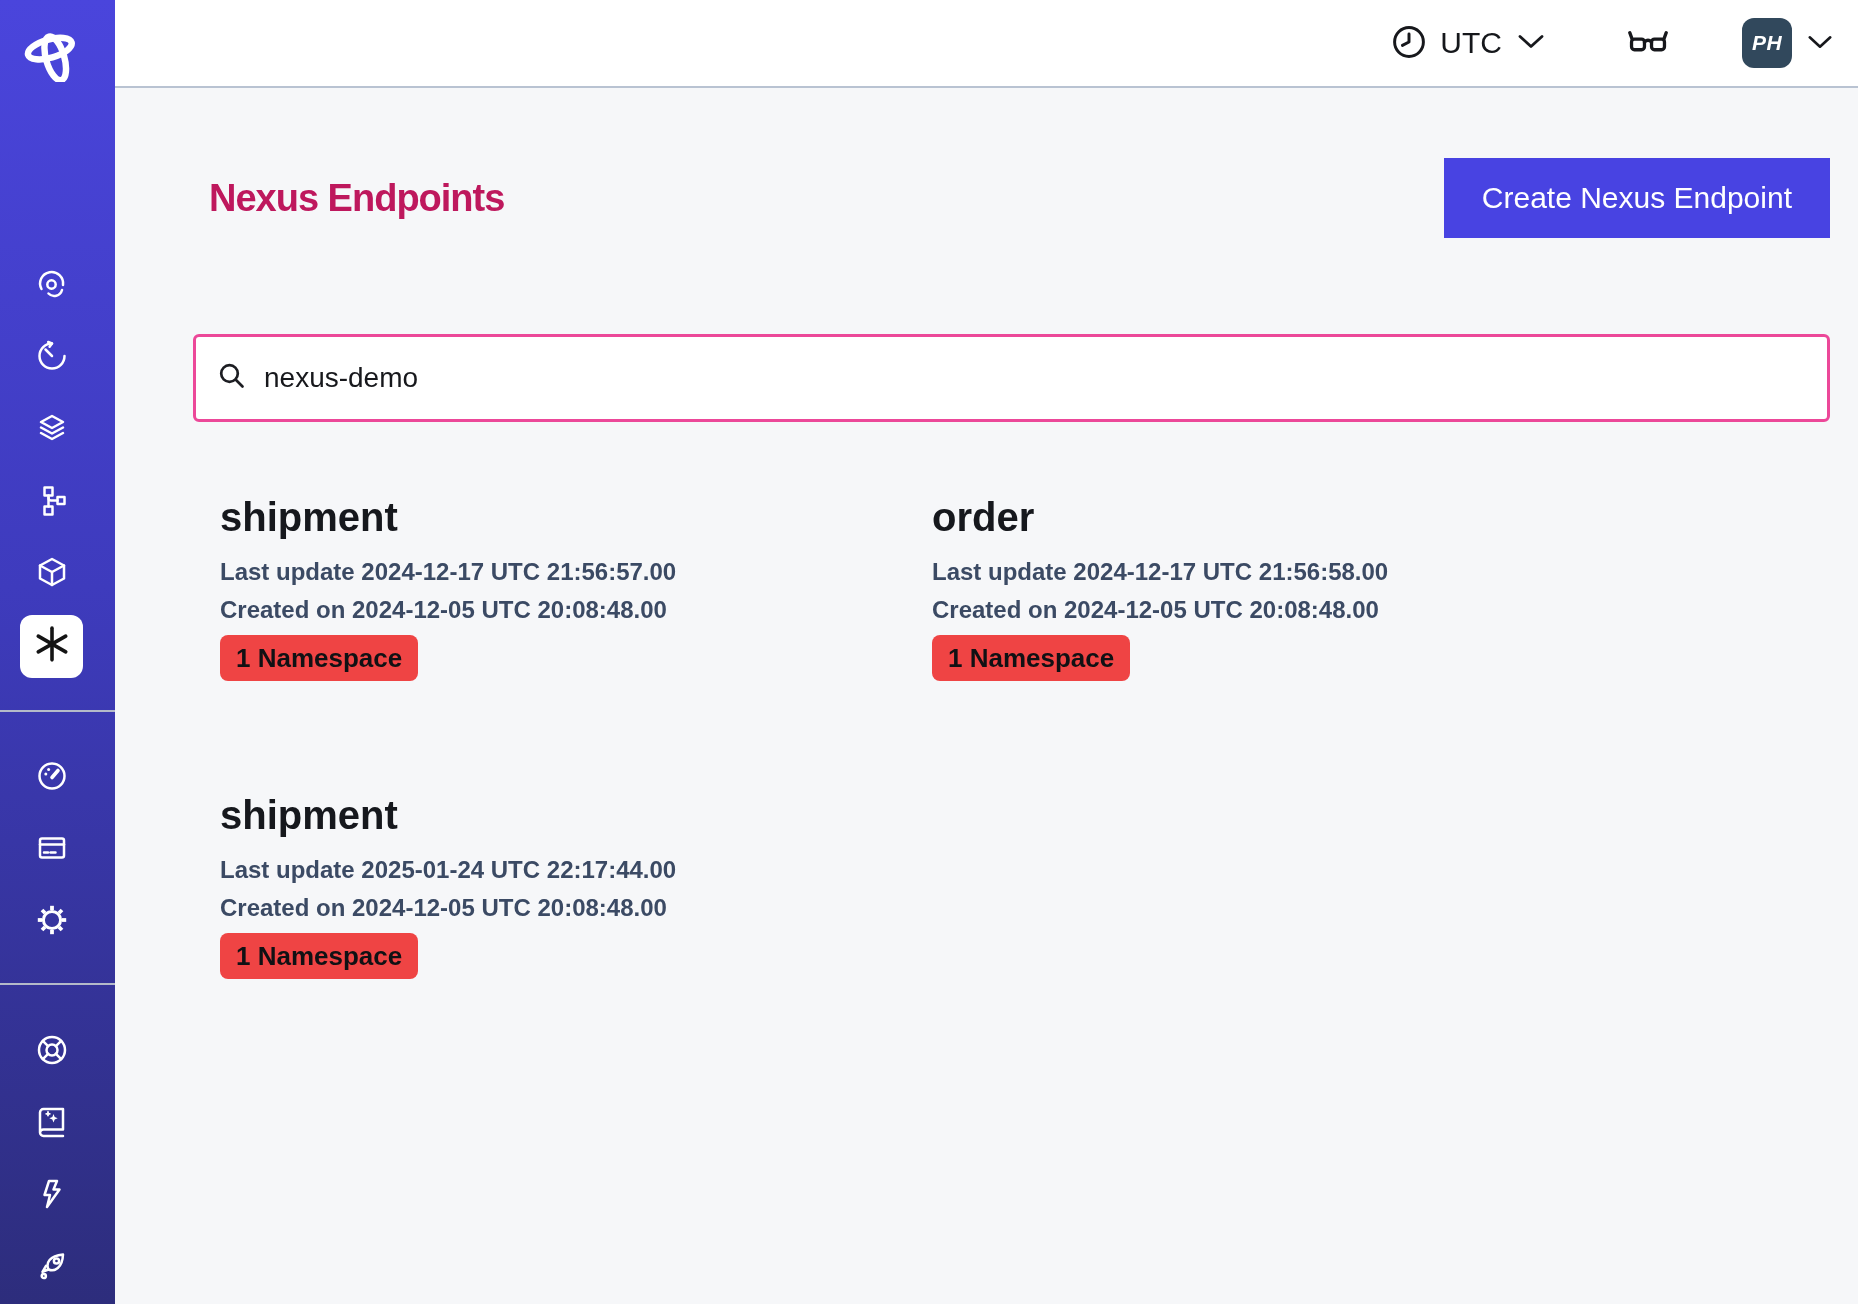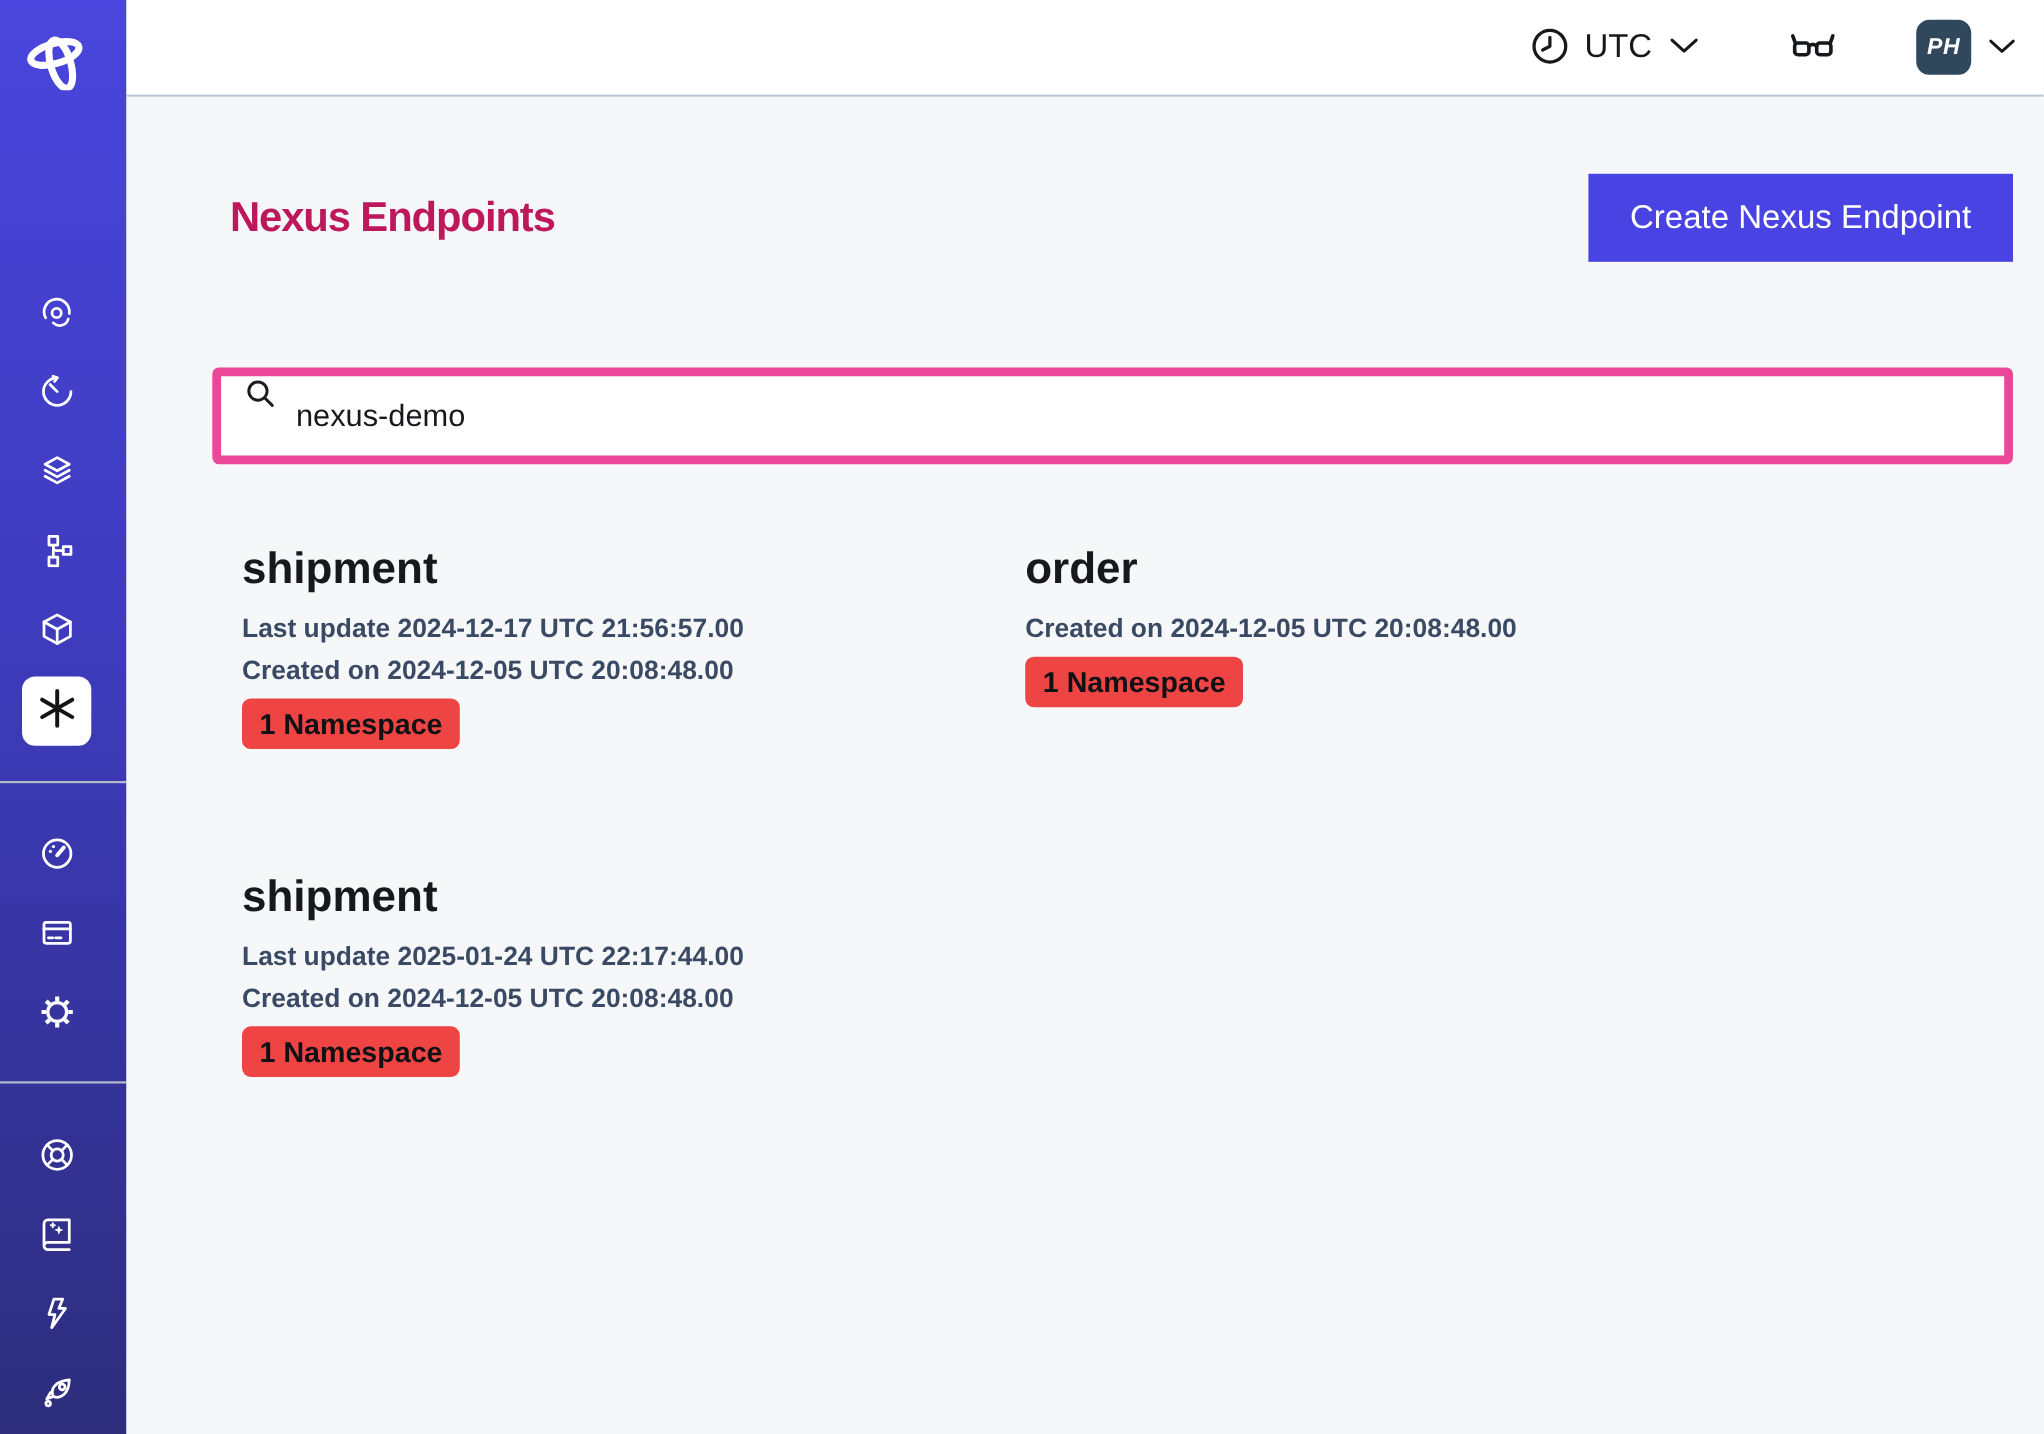--- a/index.html
+++ b/index.html
@@ -51,22 +51,22 @@
 
   .page-head{margin-top:70px;display:flex;align-items:center;justify-content:space-between;}
   .page-title{font-size:38px;font-weight:700;color:#be185d;letter-spacing:-1px;margin:16px;}
   .create-btn{
     height:80px;padding:0 38px;background:#4843e2;color:#ffffff;border:none;border-radius:0;
     font-size:30px;font-weight:500;cursor:pointer;font-family:"Liberation Sans",sans-serif;
   }
 
   .search-box{
     margin-top:96px;height:88px;box-sizing:border-box;background:#ffffff;
-    border:8px solid #ec4899;border-radius:6px;
-    display:flex;padding:0 20px;
+    border:3px solid #ec4899;border-radius:6px;
+    display:flex;align-items:center;padding:0 20px;
   }
   .search-box input{
     flex:1;border:none;outline:none;font-size:28px;color:#17181c;
     font-family:"Liberation Sans",sans-serif;background:transparent;margin-left:14px;
   }
 
   .cards{margin-top:73px;display:grid;grid-template-columns:712px 712px;row-gap:112px;padding-left:27px;}
   .card{cursor:pointer;}
   .card-name{font-size:40px;font-weight:700;color:#16181d;margin:0 0 14px 0;line-height:44px;}
   .card-date{font-size:24px;line-height:38px;color:#3b4a64;font-weight:bold;}
@@ -294,20 +294,21 @@
 
         <div class="card">
           <h2 class="card-name">shipment</h2>
           <div class="card-date">Last update 2024-12-17 UTC 21:56:57.00</div>
           <div class="card-date">Created on 2024-12-05 UTC 20:08:48.00</div>
           <span class="ns-badge">1 Namespace</span>
         </div>
 
         <div class="card">
           <h2 class="card-name">order</h2>
+          <div class="card-date">Last update 2024-12-17 UTC 21:56:58.00</div>
           <div class="card-date">Created on 2024-12-05 UTC 20:08:48.00</div>
           <span class="ns-badge">1 Namespace</span>
         </div>
 
         <div class="card">
           <h2 class="card-name">shipment</h2>
           <div class="card-date">Last update 2025-01-24 UTC 22:17:44.00</div>
           <div class="card-date">Created on 2024-12-05 UTC 20:08:48.00</div>
           <span class="ns-badge">1 Namespace</span>
         </div>

